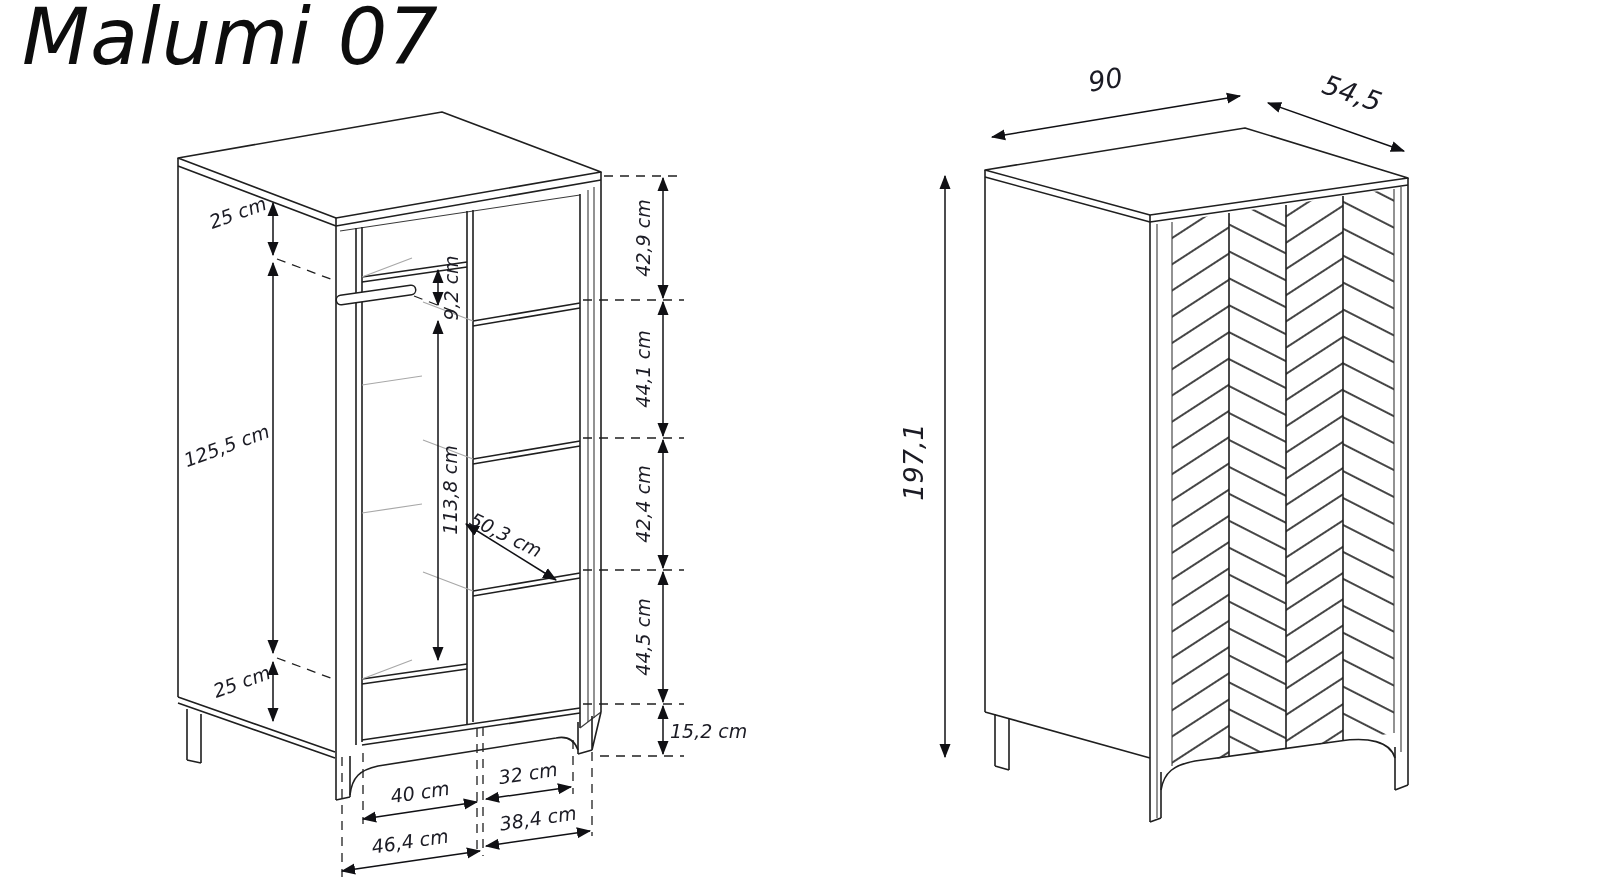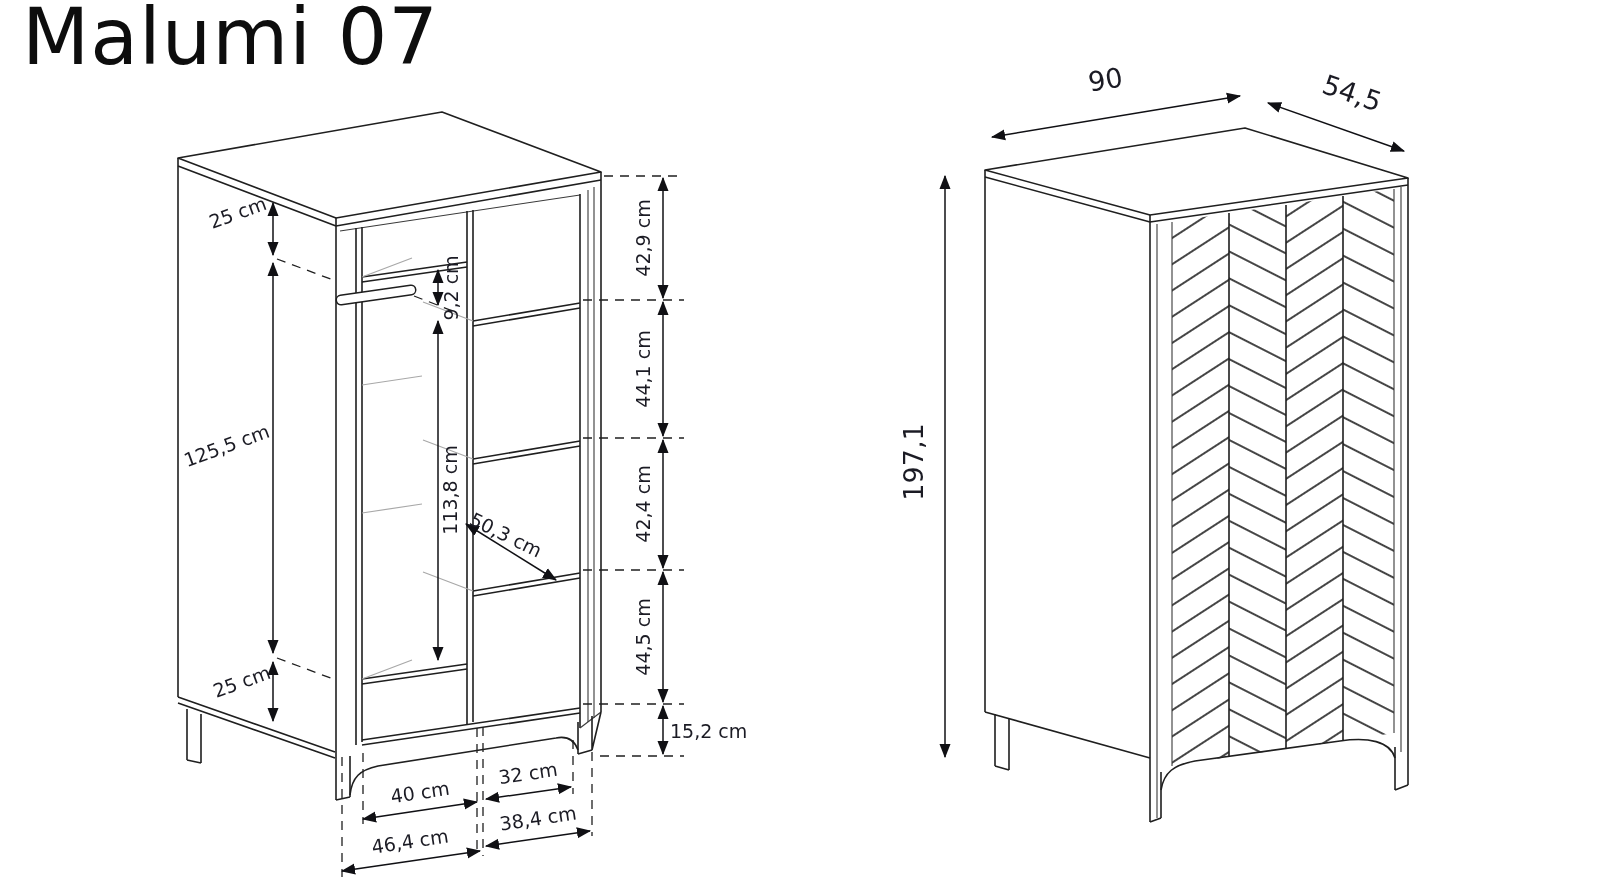--- a/index.html
+++ b/index.html
@@ -2,20 +2,21 @@
 <html><head>
 <meta charset="utf-8">
 <style>
   html,body{margin:0;padding:0;background:#ffffff;}
   .stage{
     position:relative;
     width:1546px;height:892px;
     background:#ffffff;
     overflow:hidden;
     font-family:"DejaVu Sans", sans-serif;
+    font-style:italic;
   }
   .page-title{
     position:absolute;
     left:22px; top:-8px;
     margin:0;
     font-size:78px;
     font-weight:400;
     letter-spacing:1px;
     color:#0d0d0d;
     font-family:"DejaVu Sans", sans-serif;

